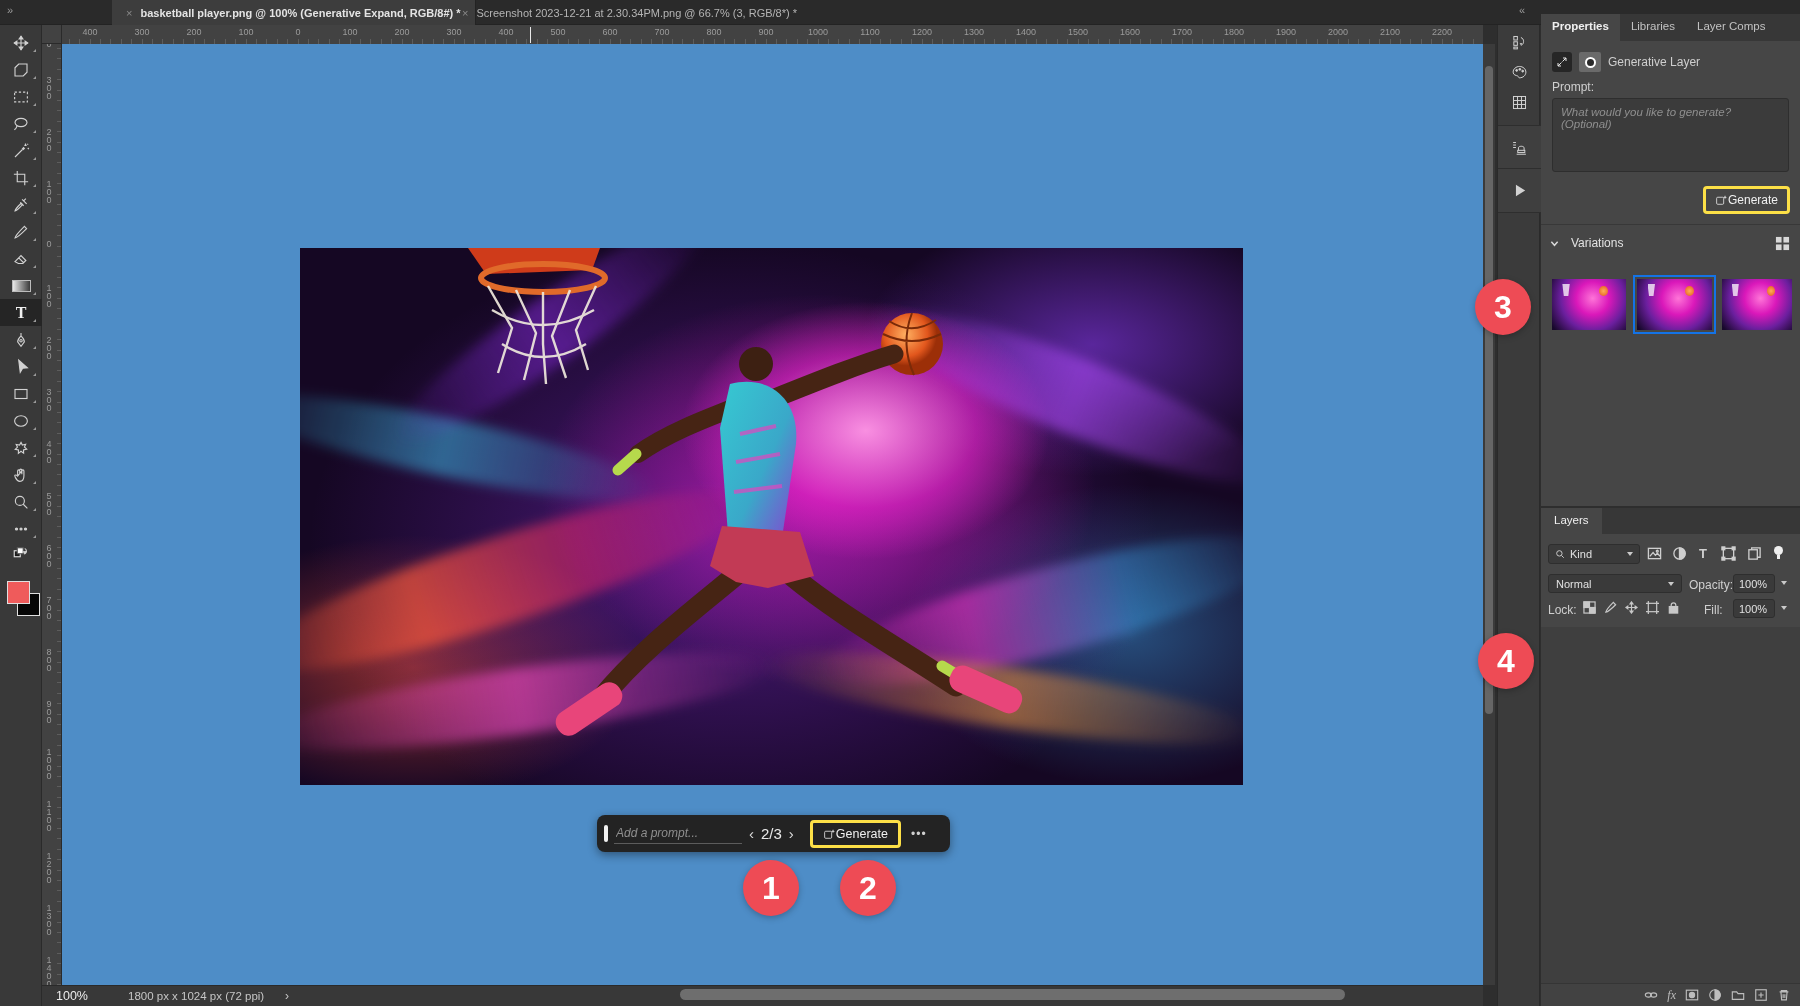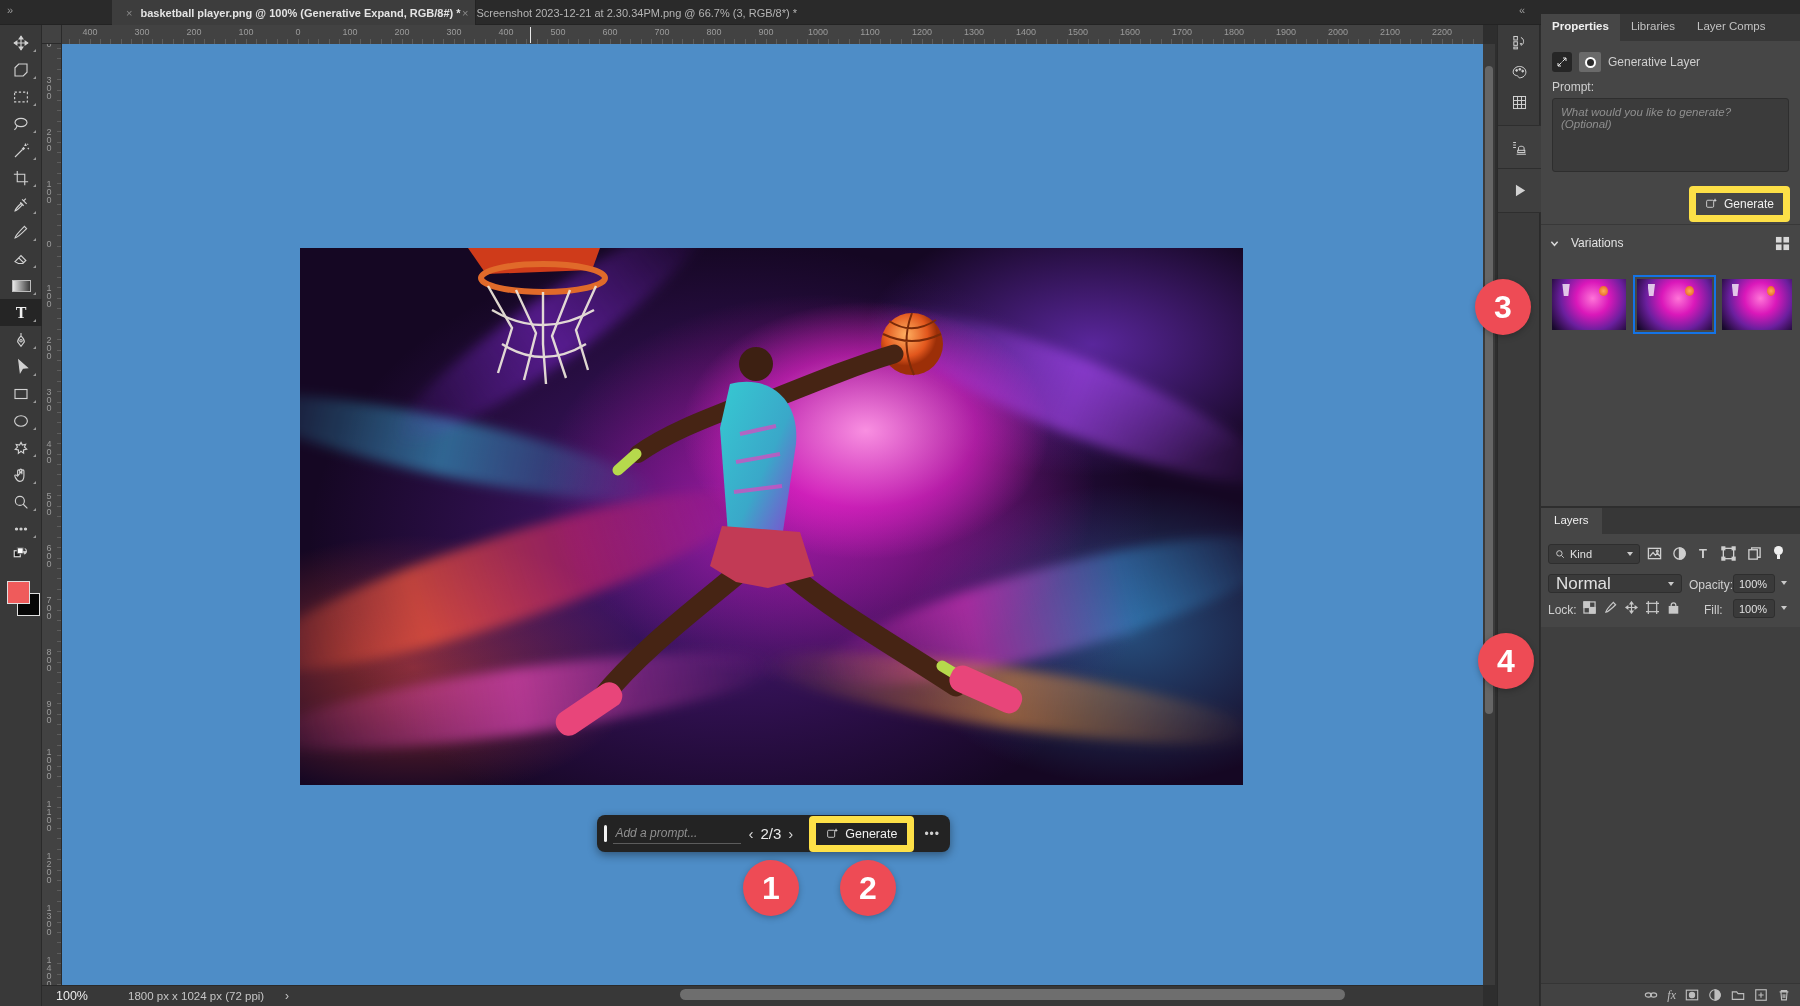--- a/index.html
+++ b/index.html
@@ -59,21 +59,21 @@
 
   
   .ctask { left:597px; top:815px; width:353px; height:37px; background:#232323; border-radius:8px;
      box-shadow:0 3px 10px rgba(0,0,0,.4); display:flex; align-items:center; z-index:5; }
   .ctask .handle { width:4px; height:17px; background:#f2f2f2; border-radius:2px; margin-left:7px; }
   .ctask input { width:128px; background:transparent; border:none; border-bottom:1px solid #5c5c5c;
      color:#dcdcdc; font-size:12px; margin-left:6px; padding:2px 2px 3px; outline:none; font-family:"Liberation Sans",sans-serif;}
   .ctask input::placeholder { color:#8f8f8f; font-style:italic; }
   .ctask .nav { color:#dcdcdc; font-size:15px; padding:0 7px; cursor:pointer; }
   .ctask .counter { color:#eaeaea; font-size:15px; }
-  .gen-btn { display:flex; align-items:flex-start; gap:6px; border:7px solid #fde047; border-radius:4px;
+  .gen-btn { display:flex; align-items:flex-end; gap:0; border:3px solid #fde047; border-radius:4px;
      color:#f0f0f0; font-size:12.5px; padding:4px 10px; margin-left:9px; cursor:pointer; background:transparent;}
   .gen-btn svg { width:13px; height:13px; stroke:#e8e8e8; fill:none; stroke-width:1.5; }
   .ctask .more { color:#d0d0d0; font-size:12px; letter-spacing:1px; padding:0 10px; cursor:pointer; }
 
   
   .badge { width:56px; height:56px; border-radius:50%; background:#ee4b55; color:#fff;
      display:flex; align-items:center; justify-content:center; font-size:32px; font-weight:bold; z-index:9;
      box-shadow:0 2px 6px rgba(0,0,0,.25); }
 
   
@@ -533,21 +533,21 @@
       <svg viewBox="0 0 16 16">
           <rect x="2" y="4" width="9" height="10"></rect>
           <path d="M5 4V2h9v10h-3"></path>
         </svg></span>
     <span class="abs" style="left:233px;top:38px;width:9px;height:12px;">
       <span style="display:block;width:9px;height:9px;border-radius:50%;background:#f0f0f0;"></span>
       <span style="display:block;width:3px;height:4px;background:#f0f0f0;margin-left:3px;"></span>
       </span>
 
     <div class="abs well" style="left:7px;top:66px;width:134px;height:19px;padding:0 7px;">
-      <span style="font-size:17px;color:#e0e0e0;flex:1;">Normal</span>
+      <span style="font-size:11px;color:#e0e0e0;flex:1;">Normal</span>
       <span class="caret"></span>
     </div>
     <span class="abs lbl" style="left:148px;top:70px;">Opacity:</span>
     <div class="abs well" style="left:192px;top:66px;width:42px;height:19px;padding:0 5px;">
       <span style="font-size:11px;color:#e0e0e0;">100%</span>
     </div>
     <span class="abs caret" style="left:240px;top:73px;"></span>
 
     <span class="abs lbl" style="left:7px;top:95px;">Lock:</span>
     <span class="abs lic" style="left:42px;top:93px;">

